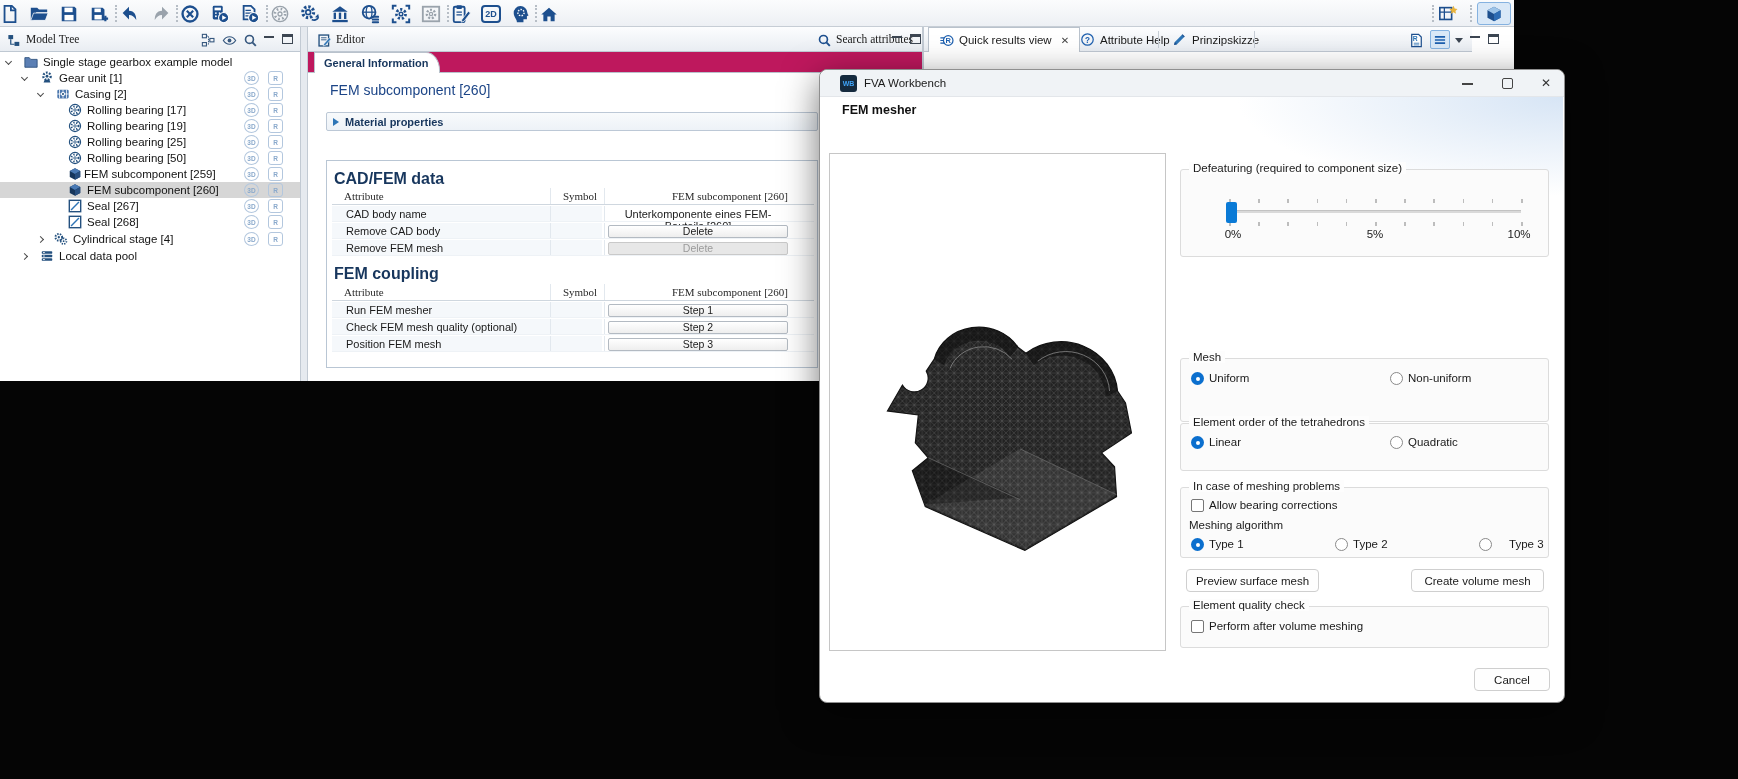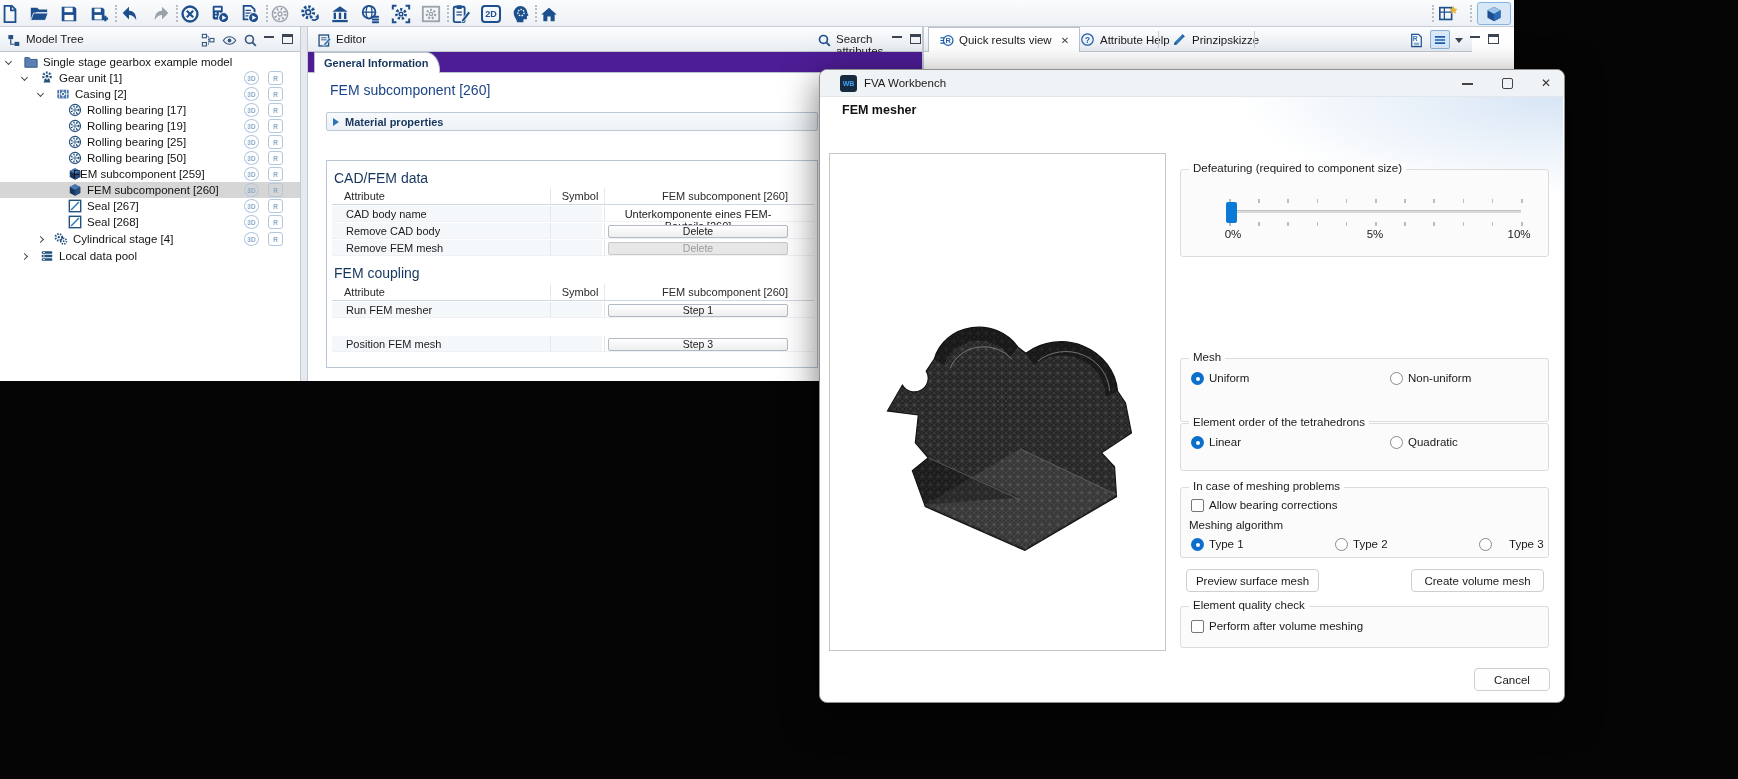--- a/index.html
+++ b/index.html
@@ -1,18 +1,18 @@
 <!DOCTYPE html>
 <html><head>
 <meta charset="utf-8">
 <style>
   html,body{margin:0;padding:0;background:#000;}
   *{box-sizing:border-box;font-family:"Liberation Sans","DejaVu Sans",sans-serif;}
   .screen{position:relative;width:1738px;height:779px;background:#050505;overflow:hidden;}
-  .abs{position:absolute;}
+  .abs{position:absolute;font-family:Liberation Serif, serif;}
 
   
   .app{position:absolute;left:0;top:0;width:1514px;height:381px;background:#fff;border-bottom:1px solid #5a6068;}
   .toolbar{position:absolute;left:0;top:0;width:1514px;height:27px;background:linear-gradient(#fbfcfd,#edf0f4);border-bottom:1px solid #c6cdd5;}
   .tb{position:absolute;top:3px;width:22px;height:21px;display:flex;align-items:center;justify-content:flex-start;color:#1d4f8e;}
   .tb.dis{color:#9aa3ac;}
   .tsep{position:absolute;top:5px;height:17px;width:0;border-left:2px dotted #b7bec6;}
   .tb svg{width:20px;height:20px;}
   .cubebtn{position:absolute;top:2px;width:34px;height:23px;background:#d9e8f7;border:1px solid #85b2e0;border-radius:3px;display:flex;align-items:center;justify-content:center;}
   .icon2d{position:relative;width:20px;height:18px;border:2px solid #1d4f8e;border-radius:4px;color:#1d4f8e;font-size:9px;font-weight:bold;display:flex;align-items:center;justify-content:center;}
@@ -35,30 +35,30 @@
   .chev.d{transform:rotate(45deg);}
   .chev.r{transform:rotate(-45deg);}
   .ticon{position:absolute;top:1px;width:14px;height:14px;}
   .tlabel{position:absolute;top:1.5px;white-space:nowrap;}
   .badge{position:absolute;top:1px;width:15px;height:14px;border:1px solid #b3c7de;border-radius:3px;color:#8aa9cc;font-size:6.5px;font-weight:bold;display:flex;align-items:center;justify-content:center;background:#fff;}
   .badge.round{border-radius:50%;}
   .trow.sel .badge{background:#d6d6d6;}
 
   
   .editorbody{position:absolute;left:308px;top:52px;width:614px;height:329px;background:#fff;}
-  .tabstrip{position:absolute;left:0;top:0;width:614px;height:21px;background:#4c1d95;border-bottom:1px solid #b9c2cc;text-align:center;}
+  .tabstrip{position:absolute;left:0;top:0;width:614px;height:21px;background:#be185d;border-bottom:1px solid #b9c2cc;text-align:center;}
   .gentab{position:absolute;left:6px;top:0;width:126px;height:21px;background:#fff;border:1px solid #b9c2cc;border-bottom:none;border-top-right-radius:14px 18px;z-index:2;font-size:11px;font-weight:bold;color:#17365d;display:flex;align-items:center;padding-left:9px;}
   .gentab::after{content:"";position:absolute;left:0;right:0;bottom:-1px;height:2px;background:#fff;}
   .edtitle{position:absolute;left:22px;top:30px;font-size:14px;color:#1c4587;}
   .secbox{position:absolute;left:18px;width:492px;height:19px;background:linear-gradient(#f8fafc,#edf2f7);border:1px solid #bcc8d6;border-radius:2px;display:flex;align-items:center;font-size:11px;font-weight:bold;color:#17365d;}
   .secarrow{width:0;height:0;margin:0 6px 0 6px;}
   .secarrow.right{border-top:4px solid transparent;border-bottom:4px solid transparent;border-left:6px solid #2e75b6;}
   .secarrow.down{border-left:4px solid transparent;border-right:4px solid transparent;border-top:6px solid #2e75b6;}
   .contentbox{position:absolute;left:18px;top:108px;width:492px;height:208px;background:#fff;border:1px solid #b9c6d4;}
-  .grptitle{position:absolute;left:7px;font-size:14px;font-weight:normal;color:#17365d;}
+  .grptitle{position:absolute;left:7px;font-size:16px;font-weight:bold;color:#17365d;}
   .thead{position:absolute;left:5px;width:482px;height:17px;border-bottom:1px solid #cfd7df;font-size:11px;color:#2a2a2a;}
   .drow{position:absolute;left:5px;width:482px;height:16px;font-size:11px;color:#1a1a1a;border-bottom:1px solid #eef2f6;}
   .drow .lab{position:absolute;left:14px;top:2px;}
   .drow .shade{position:absolute;left:0;top:0;width:270px;height:100%;background:#f5f8fb;z-index:0;}
   .colline{position:absolute;top:0;height:100%;width:0;border-left:1px solid #e2e8ee;}
   .vbtn{position:absolute;left:276px;top:1.5px;width:180px;height:13px;background:linear-gradient(#ffffff,#eeeeee);border:1px solid #b3bac2;border-radius:2px;font-size:10.5px;color:#1a1a1a;display:flex;align-items:center;justify-content:center;z-index:1;}
   .vbtn.dis{background:#e7e7e7;color:#9b9b9b;border-color:#c9c9c9;}
   .vtext{position:absolute;left:276px;top:2px;width:180px;text-align:center;z-index:1;}
 
   
@@ -492,21 +492,21 @@
             <use href="#t-bearing"></use>
           </svg>
         <span class="tlabel" style="left:87px">Rolling bearing [50]</span>
         <span class="badge round" style="left:244px">3D</span>
         <span class="badge" style="left:268px">R</span>
       </div>
       <div class="trow" style="top:114px">
         <svg class="ticon" style="left:68px">
             <use href="#t-fem"></use>
           </svg>
-        <span class="tlabel" style="left:73px">FEM subcomponent [259]</span>
+        <span class="tlabel" style="left:84px">FEM subcomponent [259]</span>
         <span class="badge round" style="left:244px">3D</span>
         <span class="badge" style="left:268px">R</span>
       </div>
       <div class="trow sel" style="top:130px">
         <svg class="ticon" style="left:68px">
             <use href="#t-fem"></use>
           </svg>
         <span class="tlabel" style="left:87px">FEM subcomponent [260]</span>
         <span class="badge round" style="left:244px">3D</span>
         <span class="badge" style="left:268px">R</span>
@@ -615,20 +615,27 @@
           <span class="colline" style="left:218px"></span>
             <span class="colline" style="left:272px"></span>
         </div>
         <div class="drow" style="top:141px">
           <span class="shade"></span>
             <span class="colline" style="left:218px"></span>
             <span class="colline" style="left:272px"></span>
           <span class="lab">Run FEM mesher</span>
           <span class="vbtn">Step 1</span>
         </div>
+        <div class="drow" style="top:158px">
+          <span class="shade"></span>
+            <span class="colline" style="left:218px"></span>
+            <span class="colline" style="left:272px"></span>
+          <span class="lab">Check FEM mesh quality (optional)</span>
+          <span class="vbtn">Step 2</span>
+        </div>
         <div class="drow" style="top:175px">
           <span class="shade"></span>
             <span class="colline" style="left:218px"></span>
             <span class="colline" style="left:272px"></span>
           <span class="lab">Position FEM mesh</span>
           <span class="vbtn">Step 3</span>
         </div>
       </div>
     </div>
 

